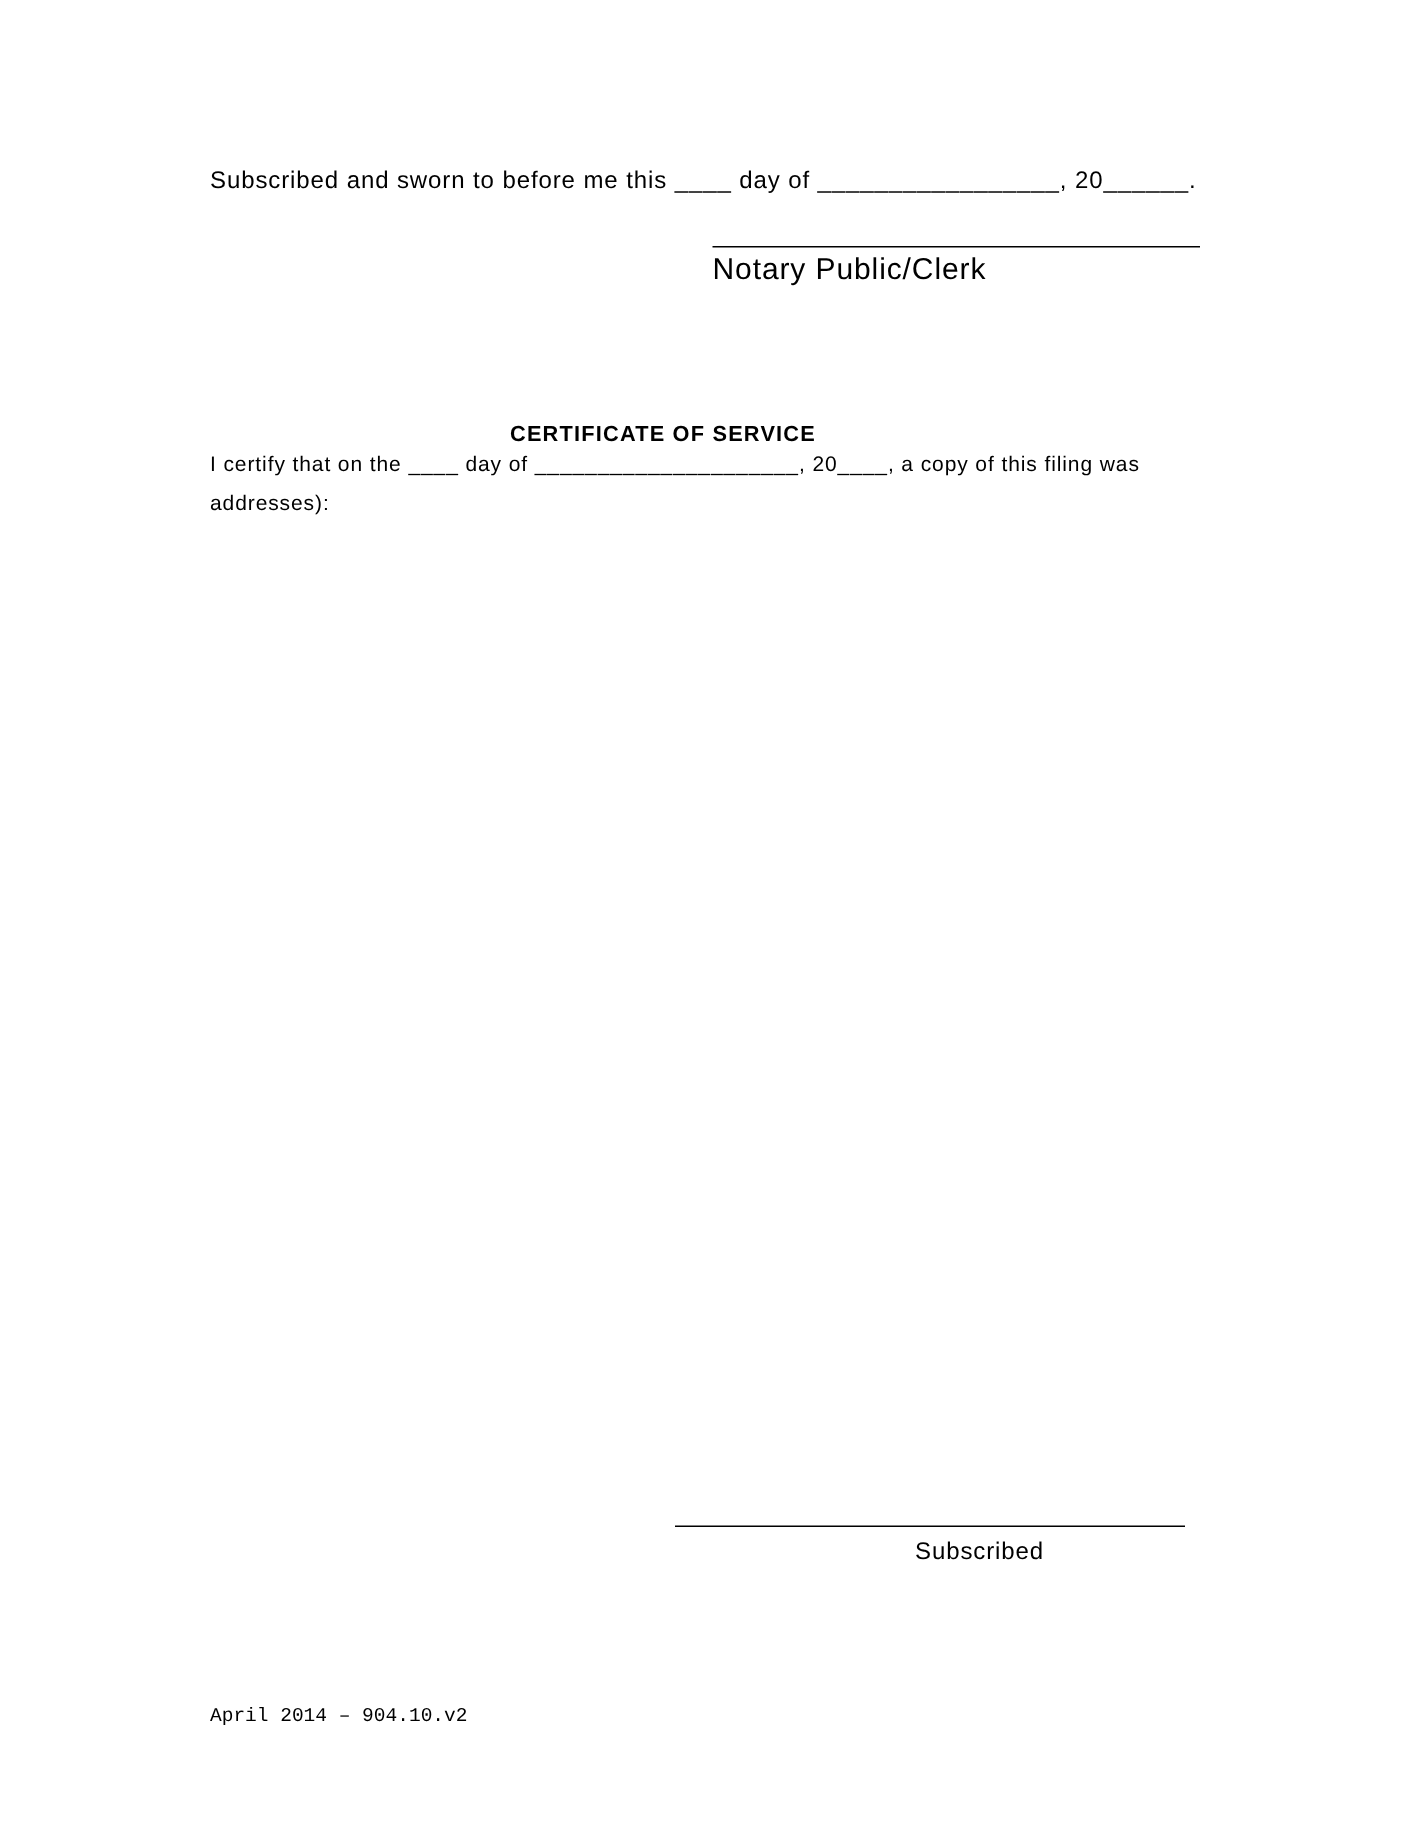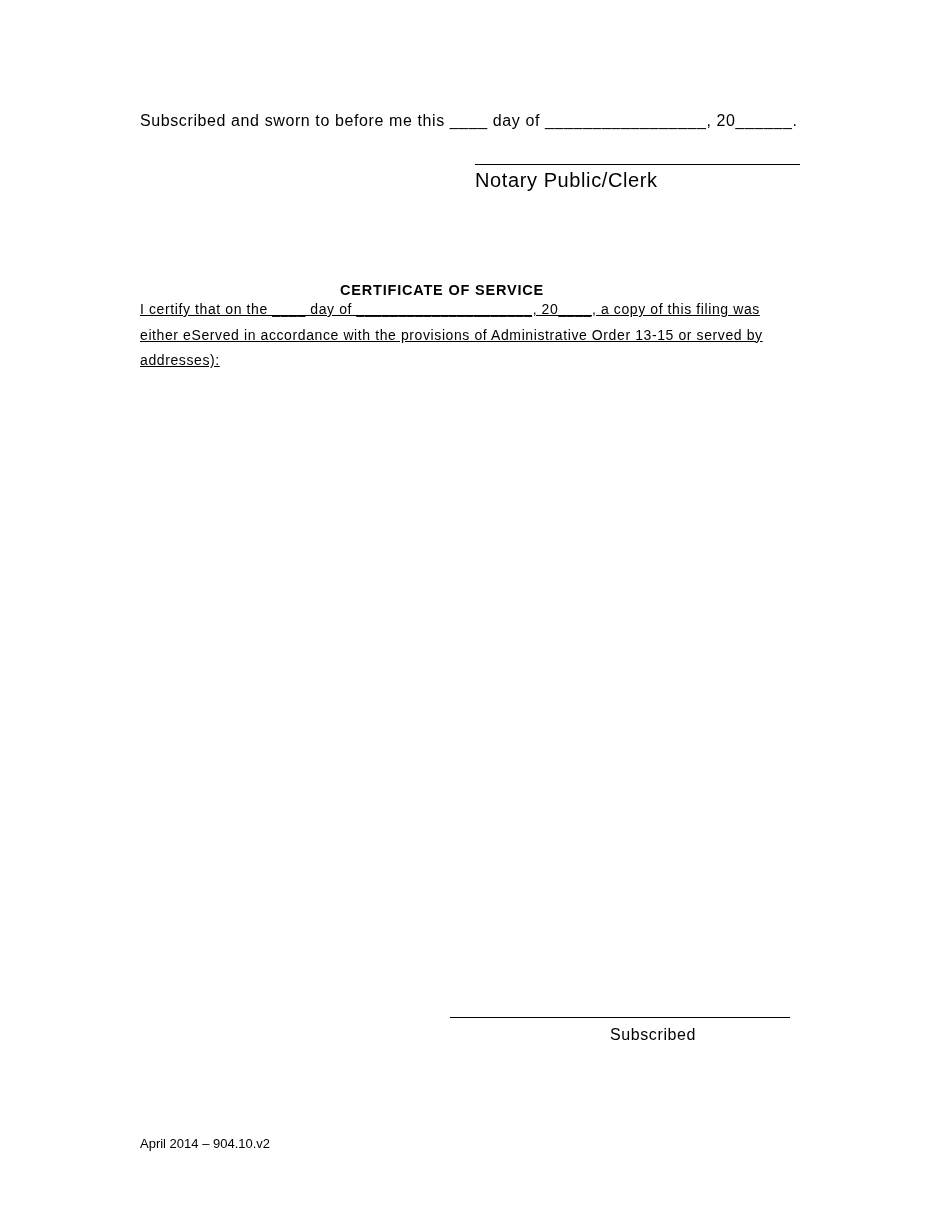--- a/index.html
+++ b/index.html
@@ -1,45 +1,44 @@
 <!DOCTYPE html>
 <html><head>
   <meta charset="utf-8">
   <style>
     html, body { margin: 0; padding: 0; background: #ffffff; }
     body { width: 950px; height: 1230px; position: relative; overflow: hidden; color: #000; }
     .page { position: absolute; left: 0; top: 0; width: 886px; height: 1230px; background: #fff; }
     .sans { font-family: "Liberation Sans", sans-serif; letter-spacing: 0.6px; }
-    .serif { font-family: Liberation Sans, sans-serif; }
+    .serif { font-family: Liberation Mono, monospace; }
     .abs { position: absolute; white-space: nowrap; }
     .oath { left: 140px; top: 112px; font-size: 16px; }
     .notary-line { left: 475px; top: 150px; width: 325px; height: 0; border-bottom: 1px solid #000; top: 164px; }
     .notary-label { left: 475px; top: 169px; font-size: 20px; }
     .cert-title { left: 340px; top: 262px; font-size: 14.5px; font-weight: bold; letter-spacing: 0.8px; margin-top: 20px; }
     .cert-body { left: 140px; top: 297px; width: 660px; font-size: 14px; line-height: 25.5px; white-space: normal; }
-    .cert-body p { margin: 0; white-space: nowrap; text-decoration: underline; }
+    .cert-body p { margin: 0; white-space: nowrap; }
     .sig-line { left: 450px; top: 1017px; width: 340px; height: 0; border-bottom: 1px solid #000; }
     .sig-label { left: 610px; top: 1026px; font-size: 16px; }
     .footer { left: 140px; top: 1136px; font-size: 13px; letter-spacing: 0; }
   </style>
 </head>
 <body>
 
 <div class="page">
 
   <div class="abs sans oath">Subscribed and sworn to before me this ____ day of _________________, 20______.</div>
 
   <div class="abs notary-line"></div>
   <div class="abs sans notary-label">Notary Public/Clerk</div>
 
   <div class="abs sans cert-title">CERTIFICATE OF SERVICE</div>
 
   <div class="abs sans cert-body">
     <p>I certify that on the ____ day of _____________________, 20____, a copy of this filing was</p>
-    <p>either eServed in accordance with the provisions of Administrative Order 13-15 or served by</p>
     <p>addresses):</p>
   </div>
 
   <div class="abs sig-line"></div>
   <div class="abs sans sig-label">Subscribed</div>
 
   <div class="abs serif footer">April 2014 – 904.10.v2</div>
 
 </div>
 

